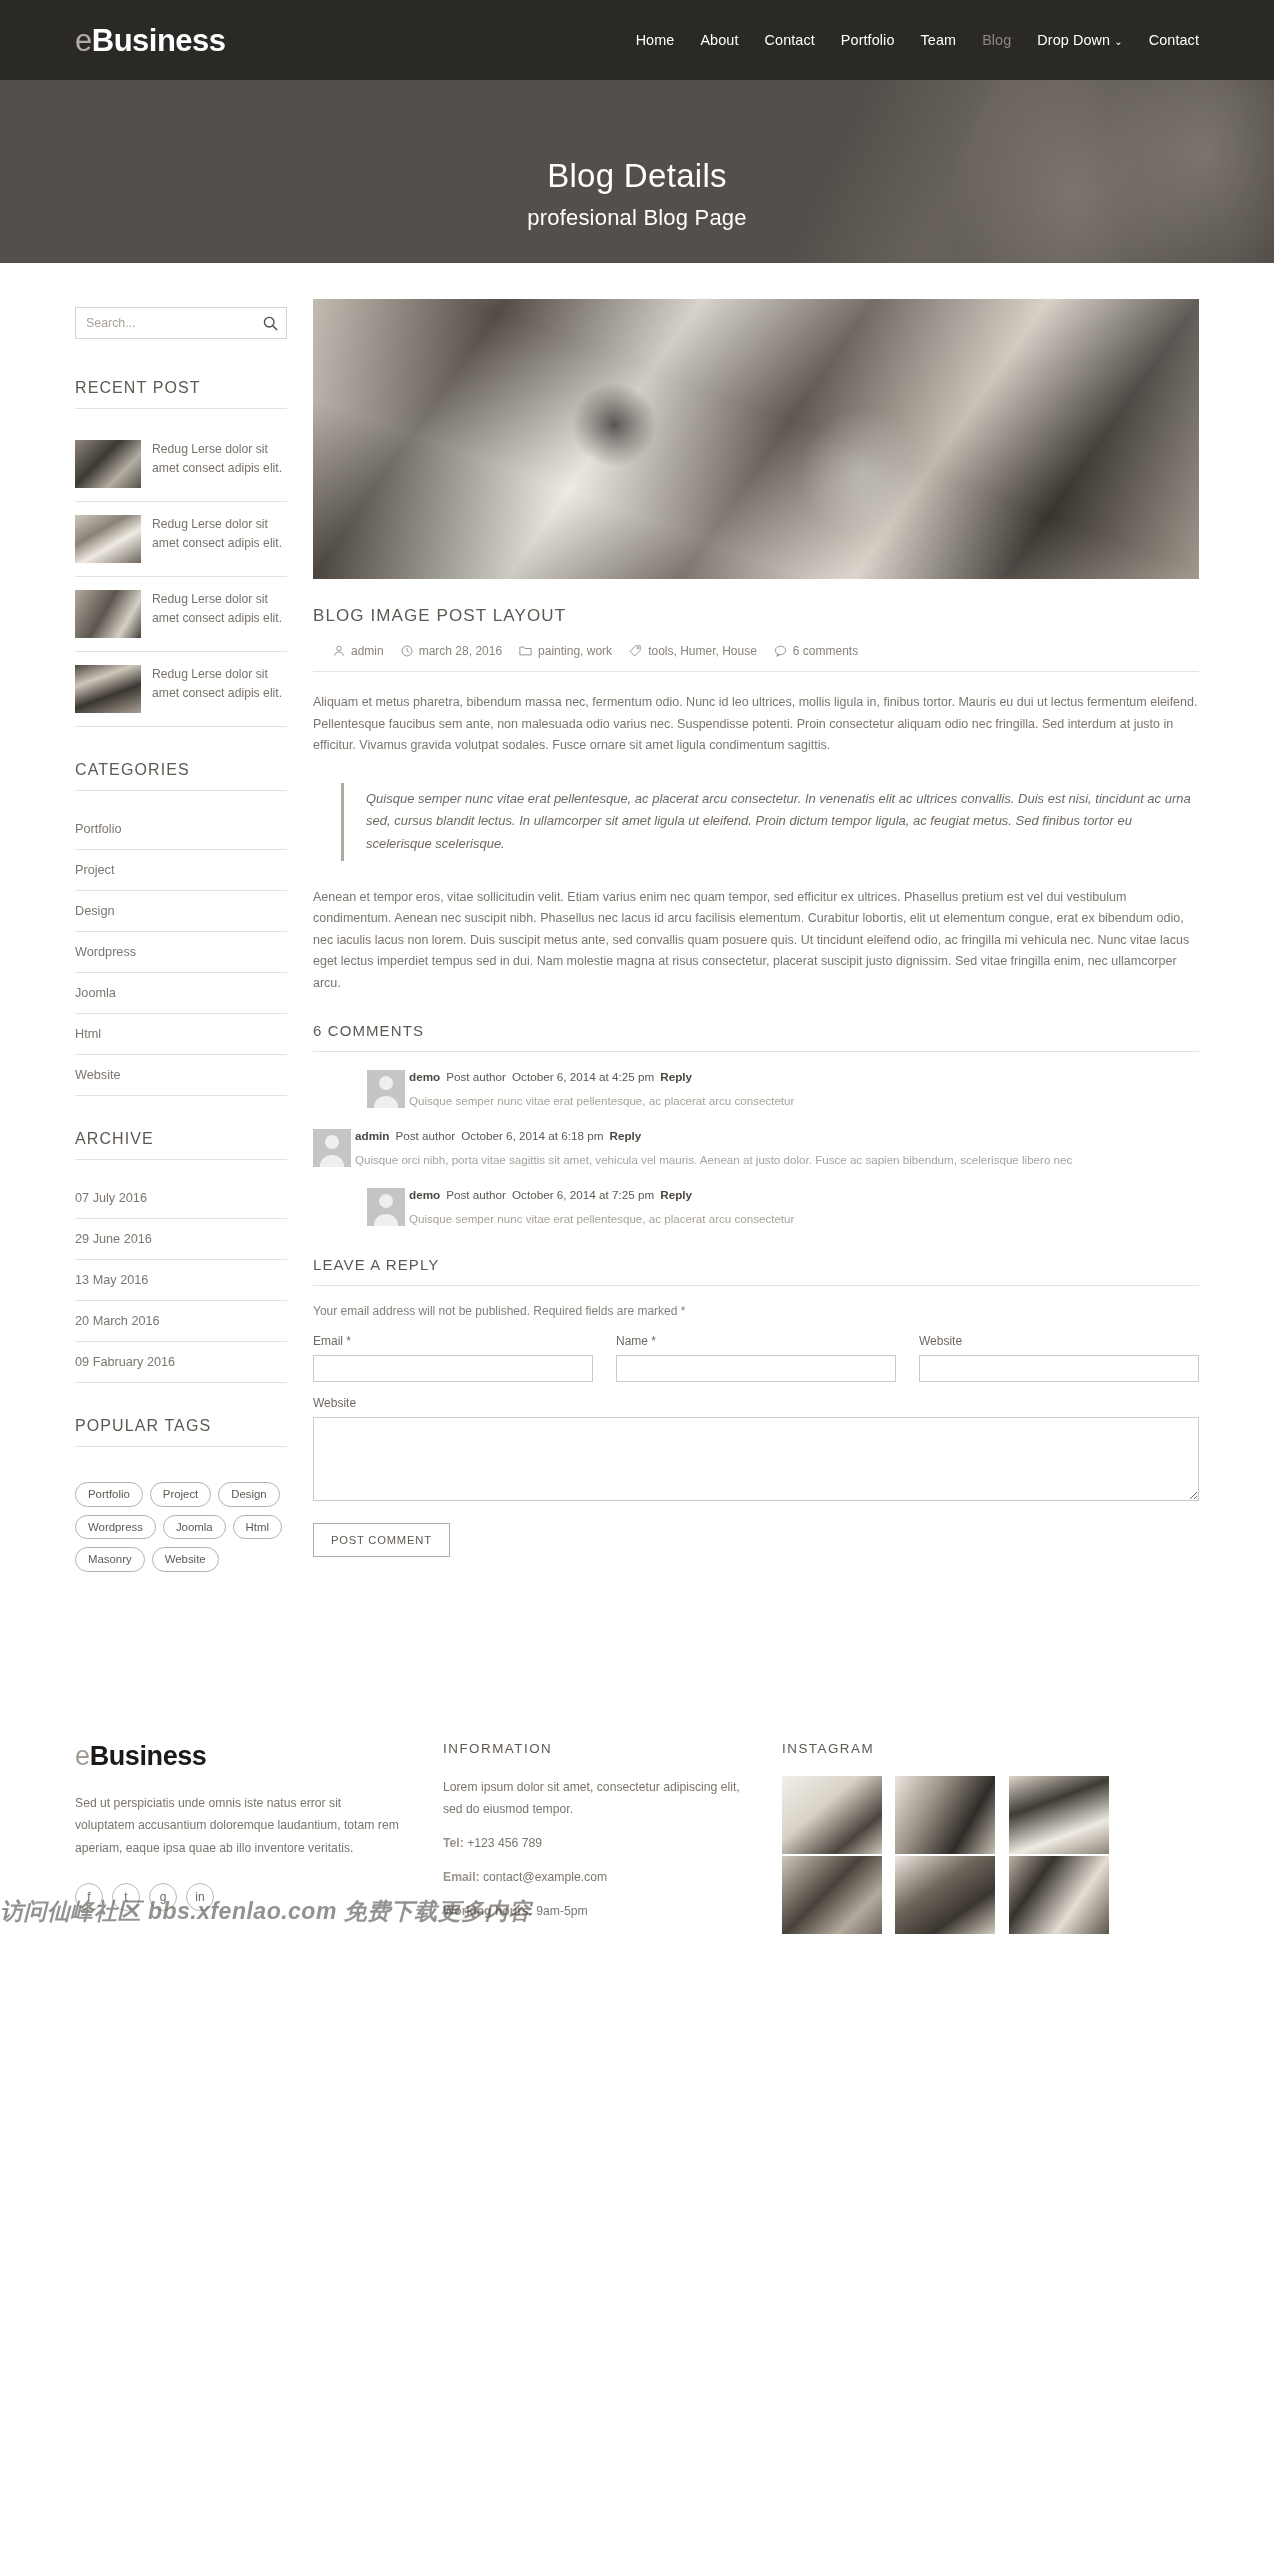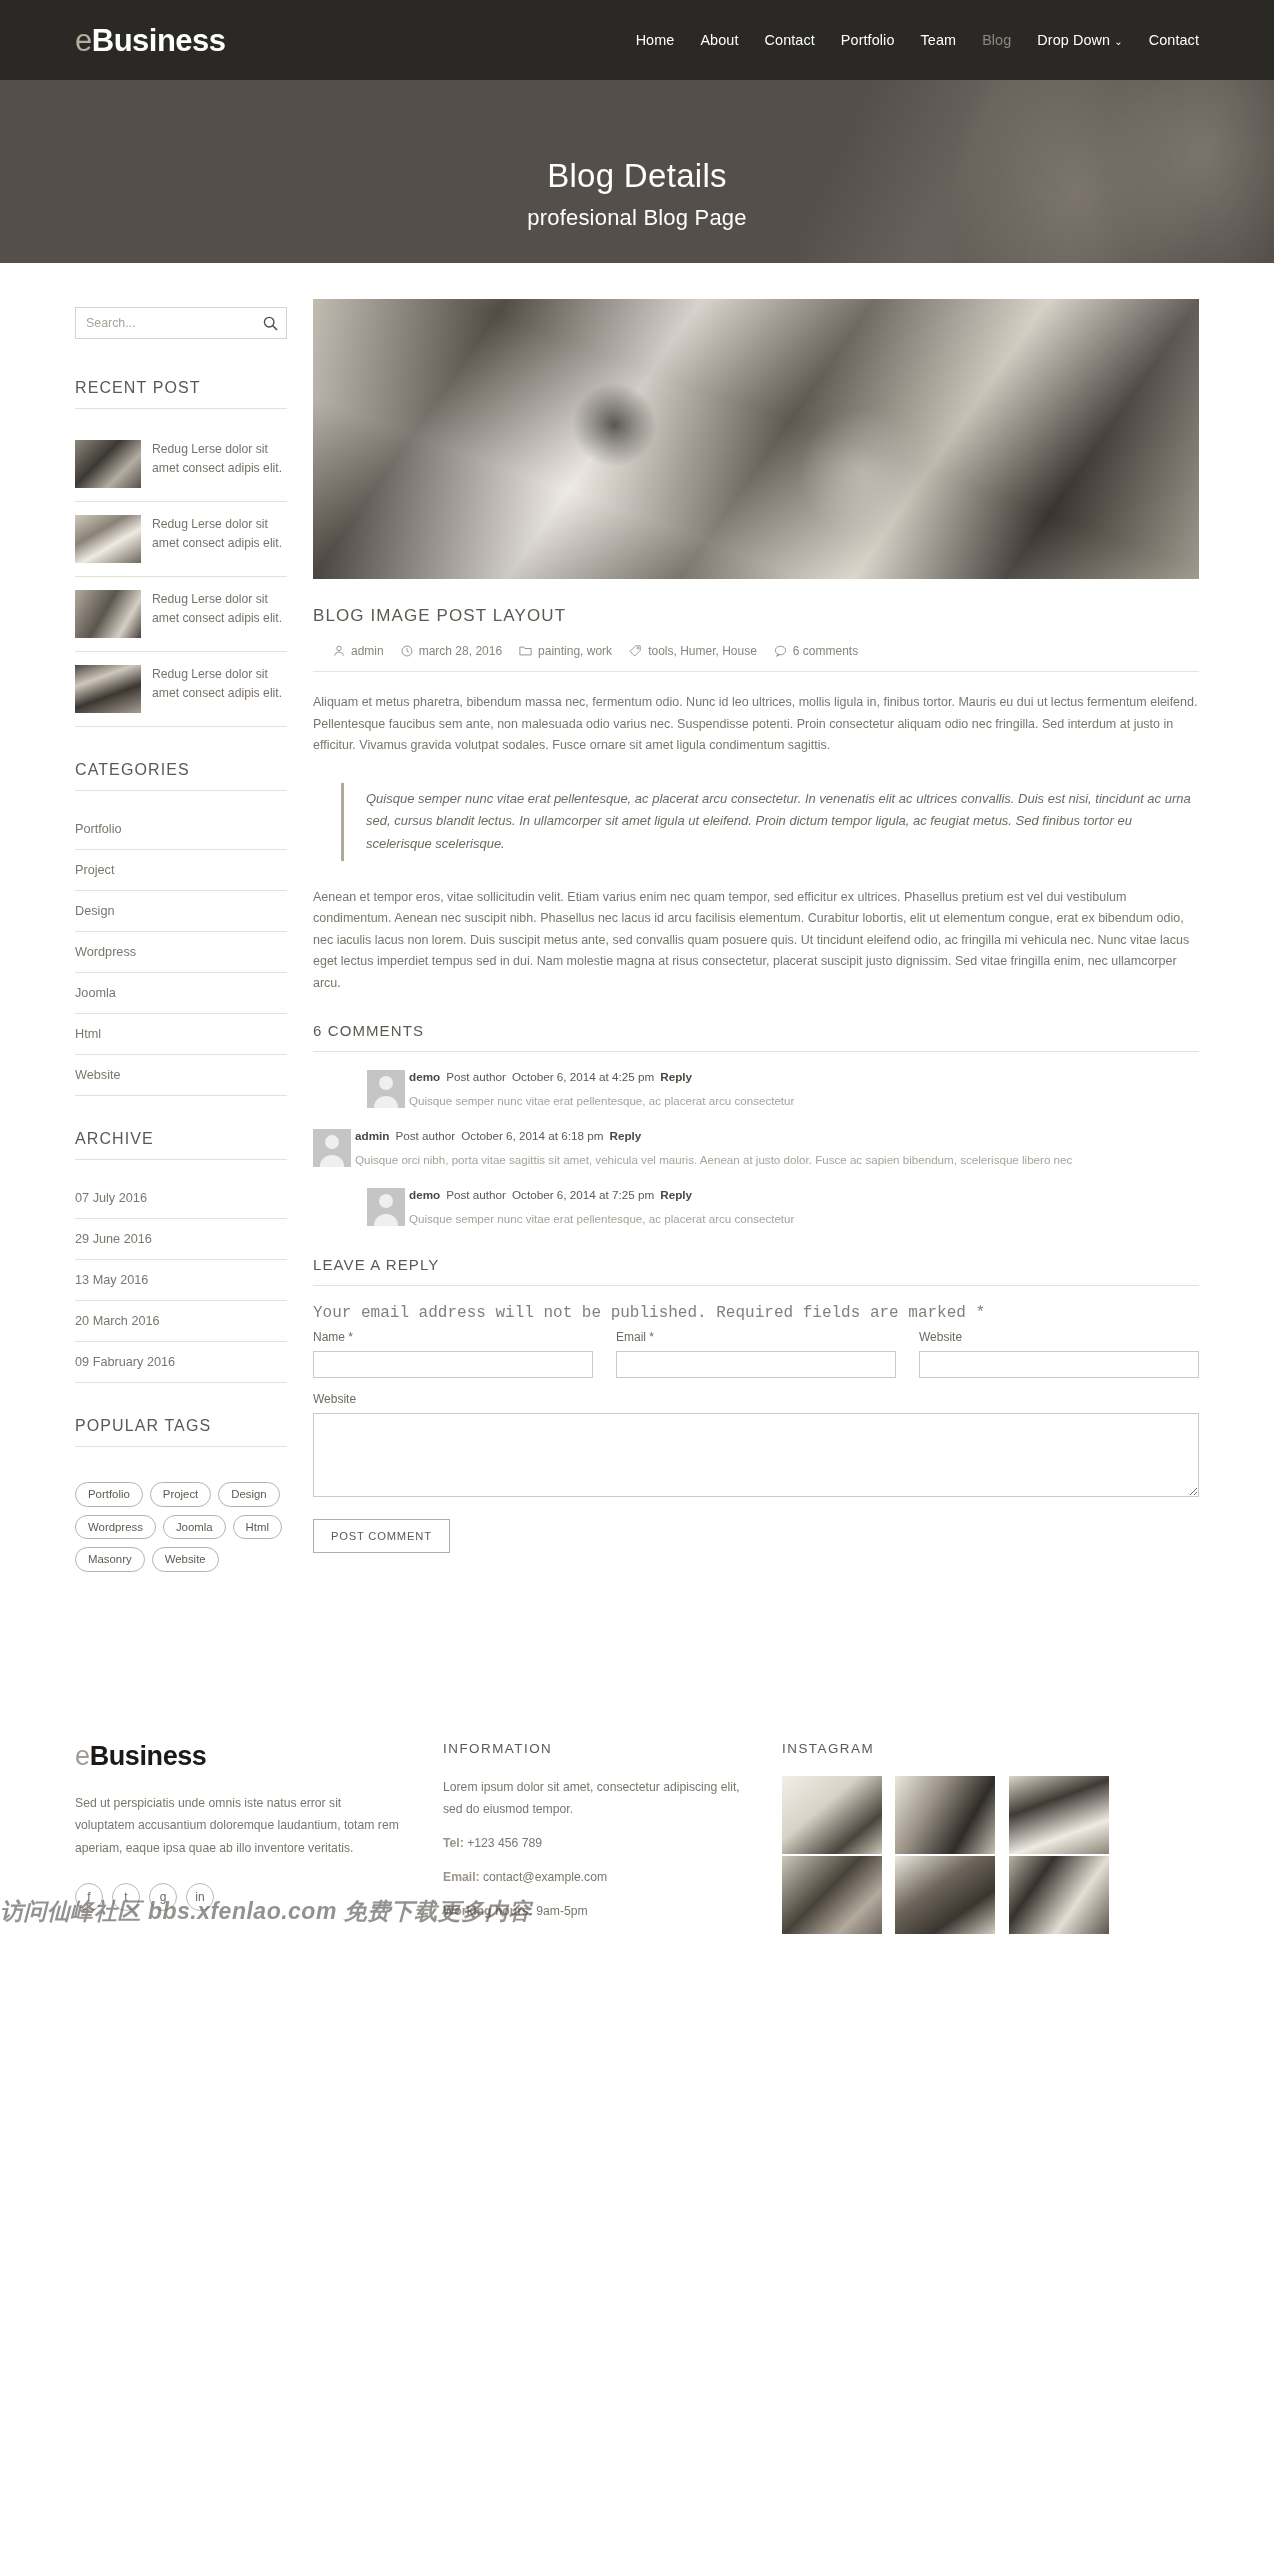--- a/index.html
+++ b/index.html
@@ -307,24 +307,23 @@
   .comment-author { font-weight: 700; color: #4c4741; }
   .comment-reply { color: #4c4741; font-weight: 700; text-decoration: none; }
   .comment-text {
     font-size: 11.6px;
     line-height: 1.7;
     color: #a8a29a;
   }
 
   
   .form-note {
-    font-size: 16px;
+    font-size: 12px;
     color: #857f77;
-    margin: 18px 0 8px 0;
-    font-family: Liberation Mono, monospace;
+    margin: 18px 0 16px 0;
   }
   .form-row { display: flex; gap: 23px; margin-bottom: 6px; }
   .field { flex: 1 1 0; }
   .field-label {
     display: block;
     font-size: 12px;
     color: #6f6961;
     margin-bottom: 7px;
   }
   .text-input {
@@ -653,25 +652,25 @@
         <div class="comment-text">Quisque semper nunc vitae erat pellentesque, ac placerat arcu consectetur</div>
       </div>
     </div>
 
     
     <h3 class="section-title">LEAVE A REPLY</h3>
     <p class="form-note">Your email address will not be published. Required fields are marked *</p>
 
     <div class="form-row">
       <div class="field">
-        <label class="field-label">Name *</label>
+        <label class="field-label">Email *</label>
         <input class="text-input" type="text" value="" style="">
       </div>
       <div class="field">
-        <label class="field-label">Email *</label>
+        <label class="field-label">Name *</label>
         <input class="text-input" type="text" value="" style="">
       </div>
       <div class="field">
         <label class="field-label">Website</label>
         <input class="text-input" type="text" value="" style="">
       </div>
     </div>
 
     <div style="margin-top:14px;">
       <label class="field-label">Website</label>

